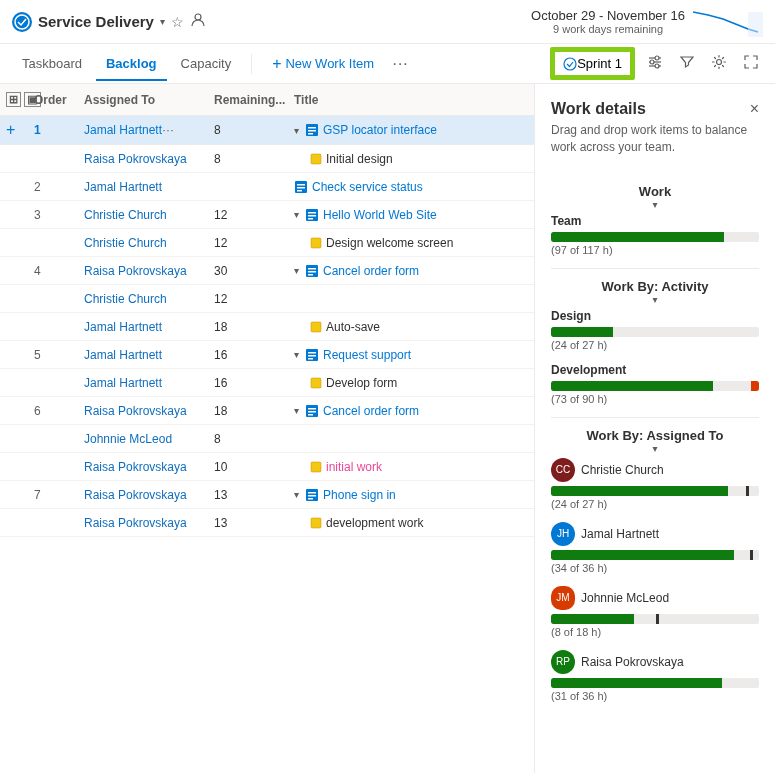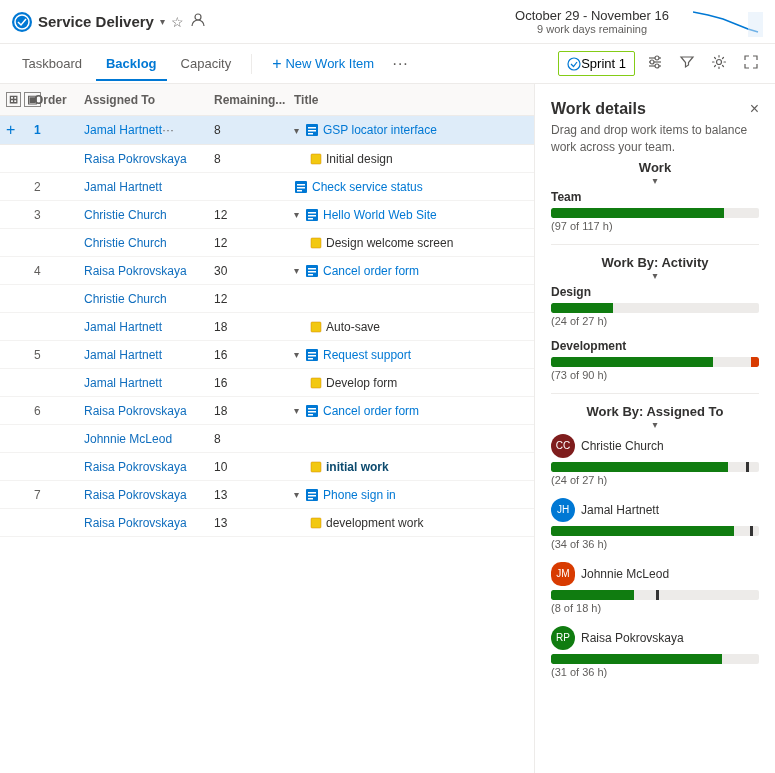--- a/index.html
+++ b/index.html
@@ -9,21 +9,21 @@
     .top-bar {
       display: flex; align-items: center; justify-content: space-between;
       padding: 6px 12px; border-bottom: 1px solid #edebe9; height: 44px;
     }
     .top-left { display: flex; align-items: center; gap: 6px; }
     .project-icon { width: 20px; height: 20px; background: #0078d4; border-radius: 50%; display: flex; align-items: center; justify-content: center; color: white; font-size: 10px; }
     .project-name { font-size: 15px; font-weight: 600; color: #323130; }
     .chevron-icon { color: #605e5c; font-size: 10px; cursor: pointer; }
     .star-icon { color: #605e5c; font-size: 14px; cursor: pointer; }
     .person-icon { color: #605e5c; font-size: 14px; cursor: pointer; }
-    .top-right { display: flex; align-items: center; gap: 24px; }
+    .top-right { display: flex; align-items: center; gap: 8px; }
     .sprint-info { text-align: center; }
     .sprint-dates { font-size: 13px; color: #323130; }
     .sprint-days { font-size: 11px; color: #605e5c; }
     .mini-chart { width: 70px; height: 30px; }
 
     
     .nav-bar {
       display: flex; align-items: center; padding: 0 12px;
       border-bottom: 1px solid #edebe9; height: 40px; gap: 4px;
     }
@@ -35,21 +35,21 @@
     .nav-separator { width: 1px; height: 20px; background: #edebe9; margin: 0 6px; }
     .new-work-btn {
       display: flex; align-items: center; gap: 4px; padding: 5px 10px;
       border: none; background: none; cursor: pointer; color: #0078d4; font-size: 13px;
     }
     .plus-circle { color: #0078d4; font-size: 16px; }
     .more-btn { background: none; border: none; cursor: pointer; font-size: 16px; color: #605e5c; padding: 4px; }
     .nav-right { margin-left: auto; display: flex; align-items: center; gap: 8px; }
     .sprint-btn {
       display: flex; align-items: center; gap: 0; padding: 4px 8px;
-      border: 1px solid #84cc16; border-radius: 2px; background: none; cursor: pointer; font-size: 13px;
+      border: 5px solid #84cc16; border-radius: 2px; background: none; cursor: pointer; font-size: 13px;
     }
     .icon-btn { background: none; border: none; cursor: pointer; font-size: 16px; color: #605e5c; padding: 4px; }
 
     
     .main-content { display: flex; height: calc(773px - 84px); }
 
     
     .backlog-area { flex: 1; overflow-y: auto; border-right: 1px solid #edebe9; }
     .table-header {
       display: grid; grid-template-columns: 28px 50px 130px 80px 1fr;
@@ -73,21 +73,21 @@
     .row-num { color: #605e5c; font-size: 12px; text-align: right; }
     .work-item-cell { display: flex; align-items: center; gap: 4px; font-size: 12px; }
     .collapse-btn { color: #605e5c; font-size: 10px; cursor: pointer; margin-right: 2px; }
     .indent { margin-left: 16px; }
 
     
     .work-details { width: 240px; padding: 16px; overflow-y: auto; background: #fff; }
     .panel-header { display: flex; justify-content: space-between; align-items: flex-start; margin-bottom: 4px; }
     .panel-title { font-size: 16px; font-weight: 600; color: #323130; }
     .close-btn { background: none; border: none; cursor: pointer; font-size: 16px; color: #605e5c; padding: 0; }
-    .panel-subtitle { font-size: 12px; color: #605e5c; margin-bottom: 4px; line-height: 1.4; }
+    .panel-subtitle { font-size: 12px; color: #605e5c; margin-bottom: 28px; line-height: 1.4; }
 
     .section-row {
       display: flex; justify-content: space-between; align-items: center;
       margin-bottom: 4px; cursor: pointer; flex-direction: column;
     }
     .section-label { font-size: 13px; font-weight: 600; color: #323130; }
     .section-chevron { font-size: 10px; color: #605e5c; }
 
     .bar-container { height: 10px; background: #edebe9; border-radius: 2px; margin-bottom: 2px; position: relative; overflow: hidden; }
     .bar-fill { height: 100%; background: #107c10; border-radius: 2px 0 0 2px; }
@@ -367,21 +367,21 @@
 
     <div class="backlog-row">
       <div class="row-cell"></div>
       <div class="row-cell row-num"></div>
       <div class="row-cell" style="color:#106ebe;cursor:pointer;">Raisa Pokrovskaya</div>
       <div class="row-cell">10</div>
       <div class="row-cell work-item-cell indent">
         <svg width="12" height="12" viewBox="0 0 12 12">
             <rect x="1" y="1" width="10" height="10" rx="1" fill="#f2c811" stroke="#d08800" stroke-width="0.5"></rect>
           </svg>
-        <span style="color:#0c4a6e;font-weight:bold;">initial work</span>
+        <span style="color:#ec4899;">initial work</span>
       </div>
     </div>
 
     <div class="backlog-row">
       <div class="row-cell"></div>
       <div class="row-cell row-num">7</div>
       <div class="row-cell" style="color:#106ebe;cursor:pointer;">Raisa Pokrovskaya</div>
       <div class="row-cell">13</div>
       <div class="row-cell work-item-cell">
         <span class="collapse-btn">▾</span>

